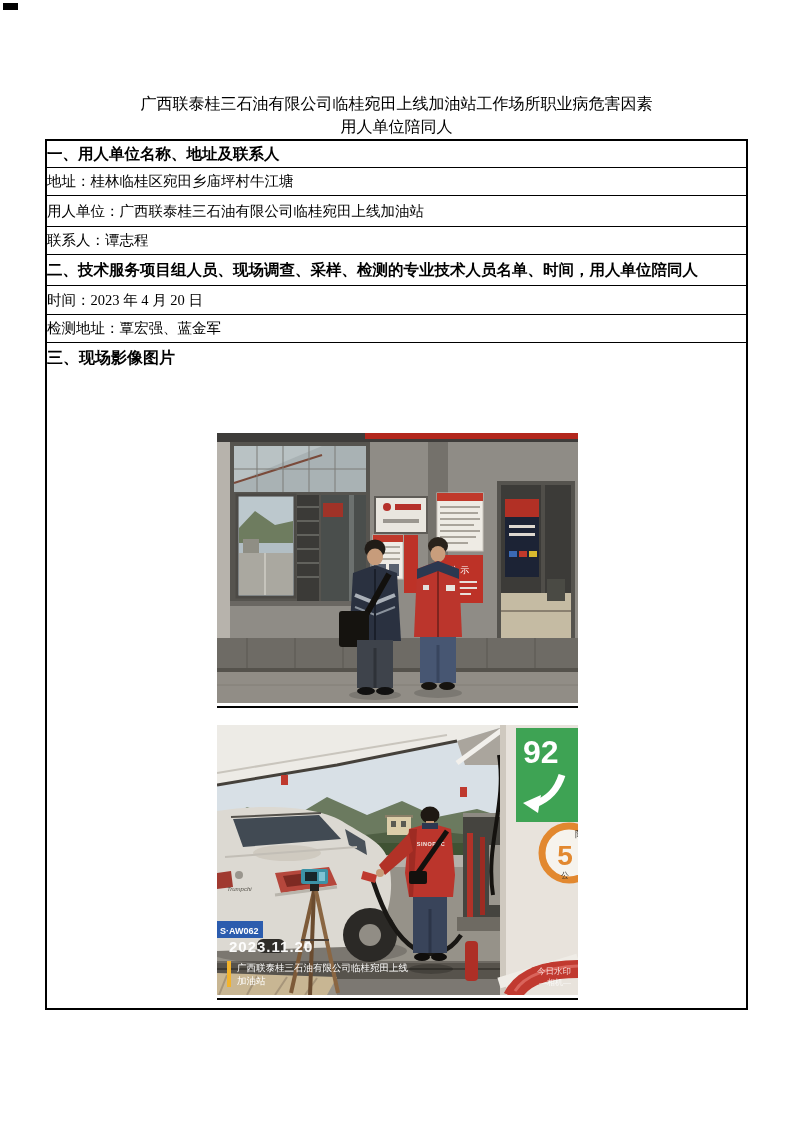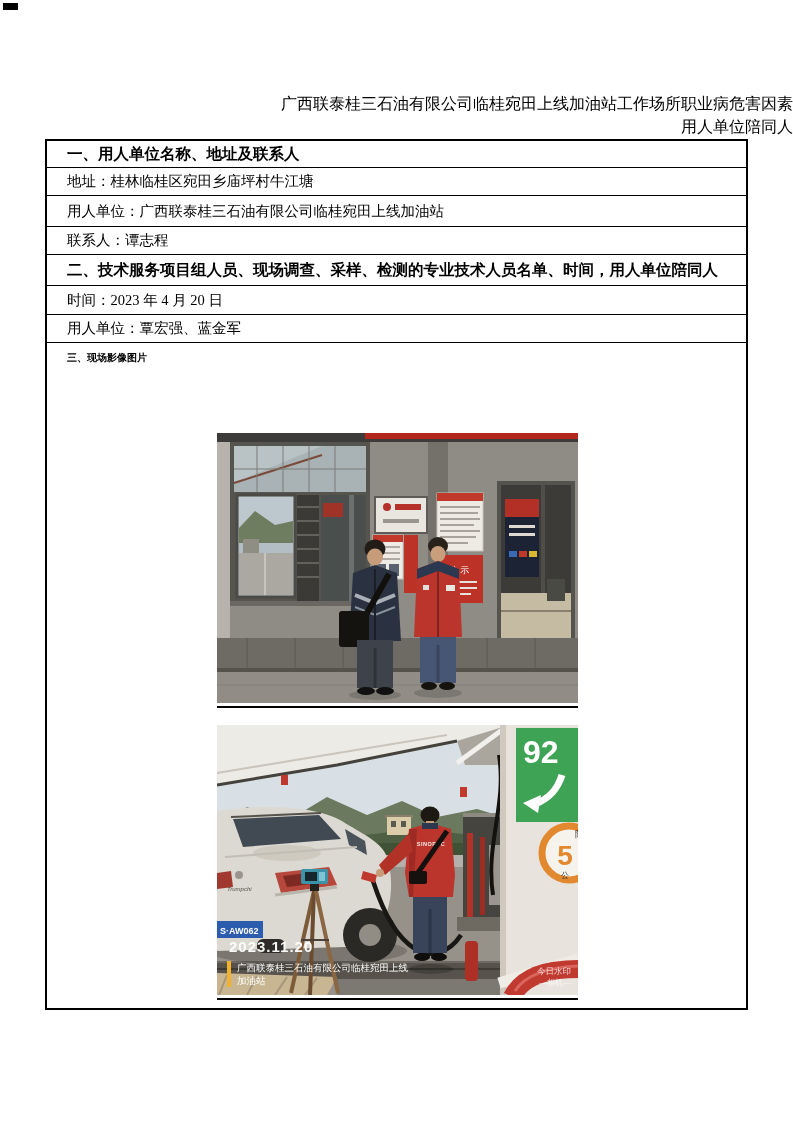--- a/index.html
+++ b/index.html
@@ -9,40 +9,40 @@
     background:#ffffff;
     font-family:"Liberation Serif","DejaVu Serif",serif;
     color:#000;
     overflow:hidden;
   }
   .corner-mark{
     position:absolute;left:3px;top:3px;width:15px;height:7px;background:#000;
   }
   .title-block{
     position:absolute;left:0;top:92px;width:100%;
-    text-align:right;line-height:23px;font-size:16px;color:#000;
+    text-align:center;line-height:23px;font-size:16px;color:#000;
   }
   .report-table{
     position:absolute;left:45px;top:139px;width:703px;height:871px;
     border:2px solid #000;box-sizing:border-box;
     display:flex;flex-direction:column;
   }
   .trow{
     box-sizing:border-box;
     border-bottom:1px solid #000;
     display:flex;align-items:center;
-    padding-left:20px;
+    padding-left:0;
     font-size:14.5px;
     white-space:nowrap;overflow:hidden;
   }
   .trow.hdr{font-weight:bold;font-size:15.5px;}
   .trow.last{border-bottom:none;align-items:flex-start;}
   .trow.last .hdr-inner{
     height:30px;display:flex;align-items:center;
-    font-weight:bold;font-size:10px;
+    font-weight:bold;font-size:16px;
   }
   .photo{
     position:absolute;left:217px;width:361px;height:270px;
     overflow:hidden;background:#888;
   }
   .photo svg{display:block;}
   .photo-underline{
     position:absolute;left:217px;width:361px;height:2px;background:#000;
   }
 </style>
@@ -58,21 +58,21 @@
     <div>用人单位陪同人</div>
   </div>
 
   <div class="report-table">
     <div class="trow hdr" style="height:27px">一、用人单位名称、地址及联系人</div>
     <div class="trow" style="height:28px">地址：桂林临桂区宛田乡庙坪村牛江塘</div>
     <div class="trow" style="height:31px">用人单位：广西联泰桂三石油有限公司临桂宛田上线加油站</div>
     <div class="trow" style="height:28px">联系人：谭志程</div>
     <div class="trow hdr" style="height:31px">二、技术服务项目组人员、现场调查、采样、检测的专业技术人员名单、时间，用人单位陪同人</div>
     <div class="trow" style="height:29px">时间：2023 年 4 月 20 日</div>
-    <div class="trow" style="height:28px">用人单位：覃宏强、蓝金军</div>
+    <div class="trow" style="height:28px">检测地址：覃宏强、蓝金军</div>
     <div class="trow last" style="height:609px">
       <div class="hdr-inner">三、现场影像图片</div>
     </div>
   </div>
 
   <div class="photo" style="top:433px">
     <svg width="361" height="270" viewBox="0 0 361 270" xmlns="http://www.w3.org/2000/svg">
       <g>
         <rect x="0" y="0" width="361" height="270" fill="#8f8c86"></rect>
         <rect x="0" y="0" width="361" height="9" fill="#3e3c3a"></rect>

